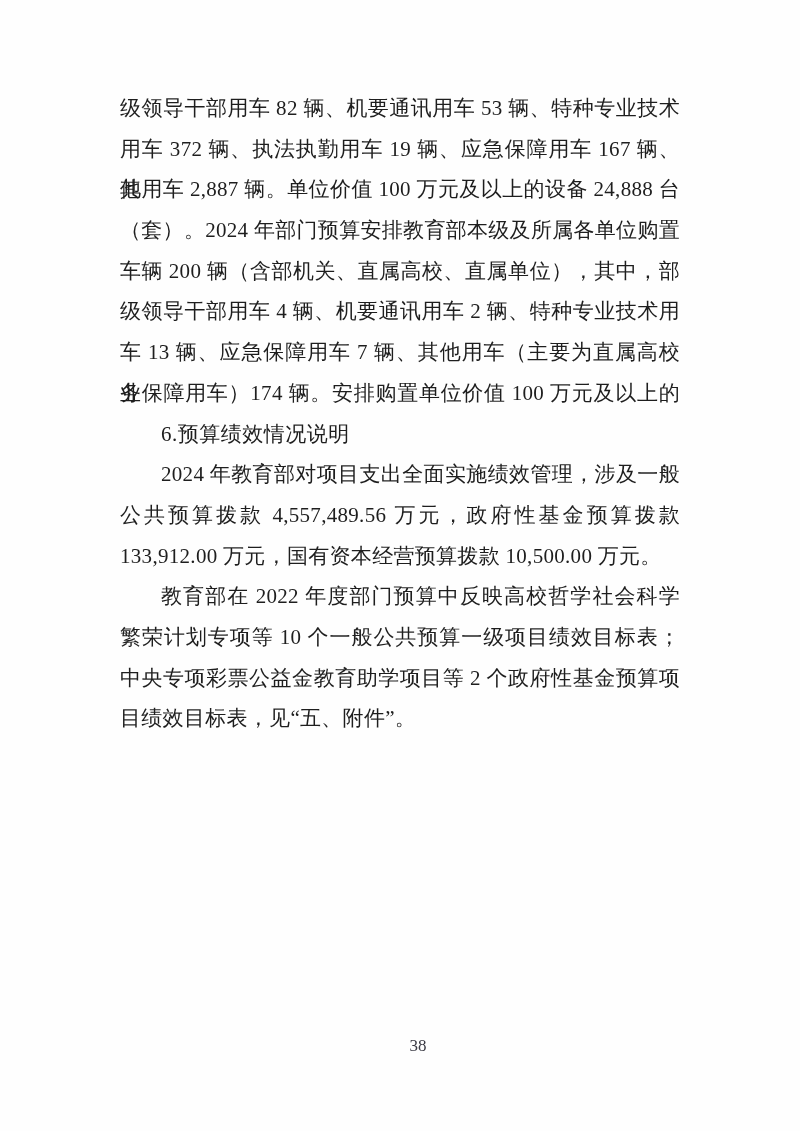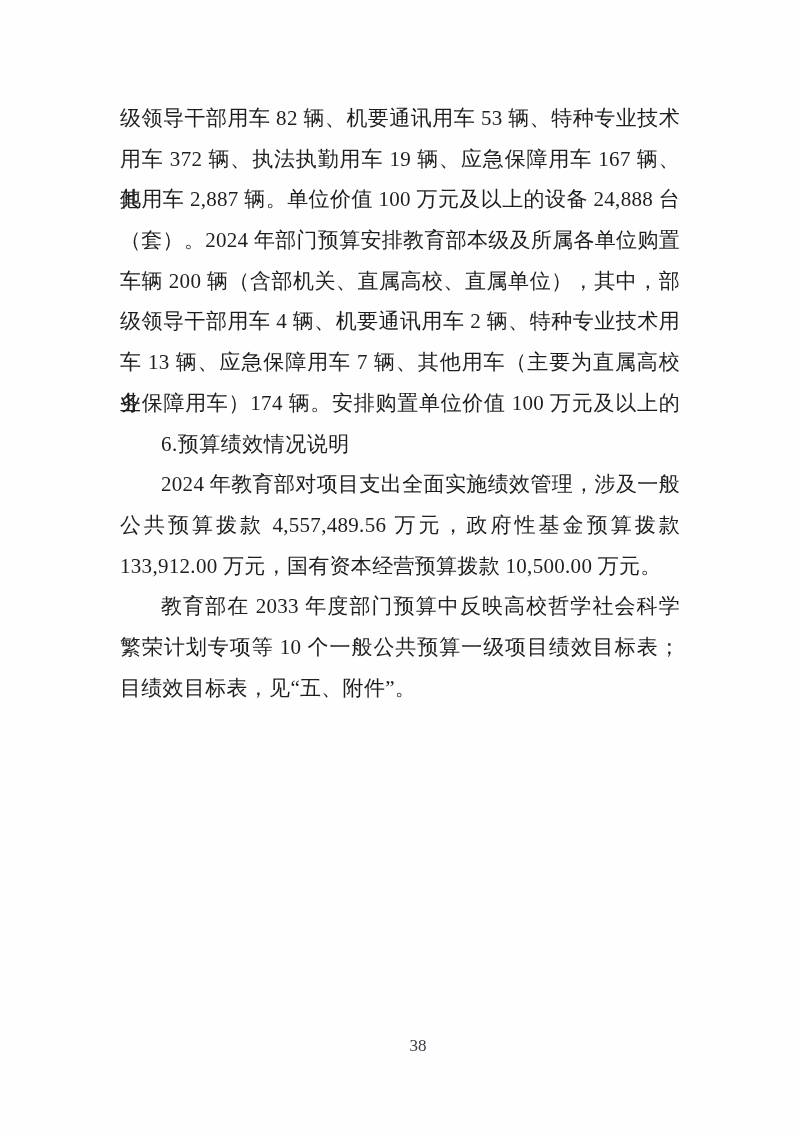--- a/index.html
+++ b/index.html
@@ -11,21 +11,21 @@
     position: relative;
     width: 800px;
     height: 1131px;
     background: #fefefe;
     overflow: hidden;
     font-family: "Liberation Serif", "DejaVu Serif", serif;
     color: #1e1e1e;
   }
   .text-block {
     position: absolute;
-    top: 98px;
+    top: 88px;
     left: 120px;
     width: 560px;
   }
   .line {
     font-size: 21px;
     line-height: 40.7px;
     height: 40.7px;
     white-space: normal;
     letter-spacing: 0.3px;
   }
@@ -62,19 +62,20 @@
     <div class="line j">他用车 2,887 辆。单位价值 100 万元及以上的设备 24,888 台</div>
     <div class="line j">（套）。2024 年部门预算安排教育部本级及所属各单位购置</div>
     <div class="line j">车辆 200 辆（含部机关、直属高校、直属单位），其中，部</div>
     <div class="line j">级领导干部用车 4 辆、机要通讯用车 2 辆、特种专业技术用</div>
     <div class="line j">车 13 辆、应急保障用车 7 辆、其他用车（主要为直属高校业</div>
     <div class="line j">务保障用车）174 辆。安排购置单位价值 100 万元及以上的</div>
     <div class="line indent heading">6.预算绩效情况说明</div>
     <div class="line indent j">2024 年教育部对项目支出全面实施绩效管理，涉及一般</div>
     <div class="line j">公共预算拨款 4,557,489.56 万元，政府性基金预算拨款</div>
     <div class="line">133,912.00 万元，国有资本经营预算拨款 10,500.00 万元。</div>
-    <div class="line indent j">教育部在 2033 年度部门预算中反映高校哲学社会科学</div>
+    <div class="line indent j">教育部在 2022 年度部门预算中反映高校哲学社会科学</div>
     <div class="line j">繁荣计划专项等 10 个一般公共预算一级项目绩效目标表；</div>
+    <div class="line j">中央专项彩票公益金教育助学项目等 2 个政府性基金预算项</div>
     <div class="line">目绩效目标表，见“五、附件”。</div>
   </div>
 
   <div class="page-number">38</div>
 </div>
 
 </body></html>

